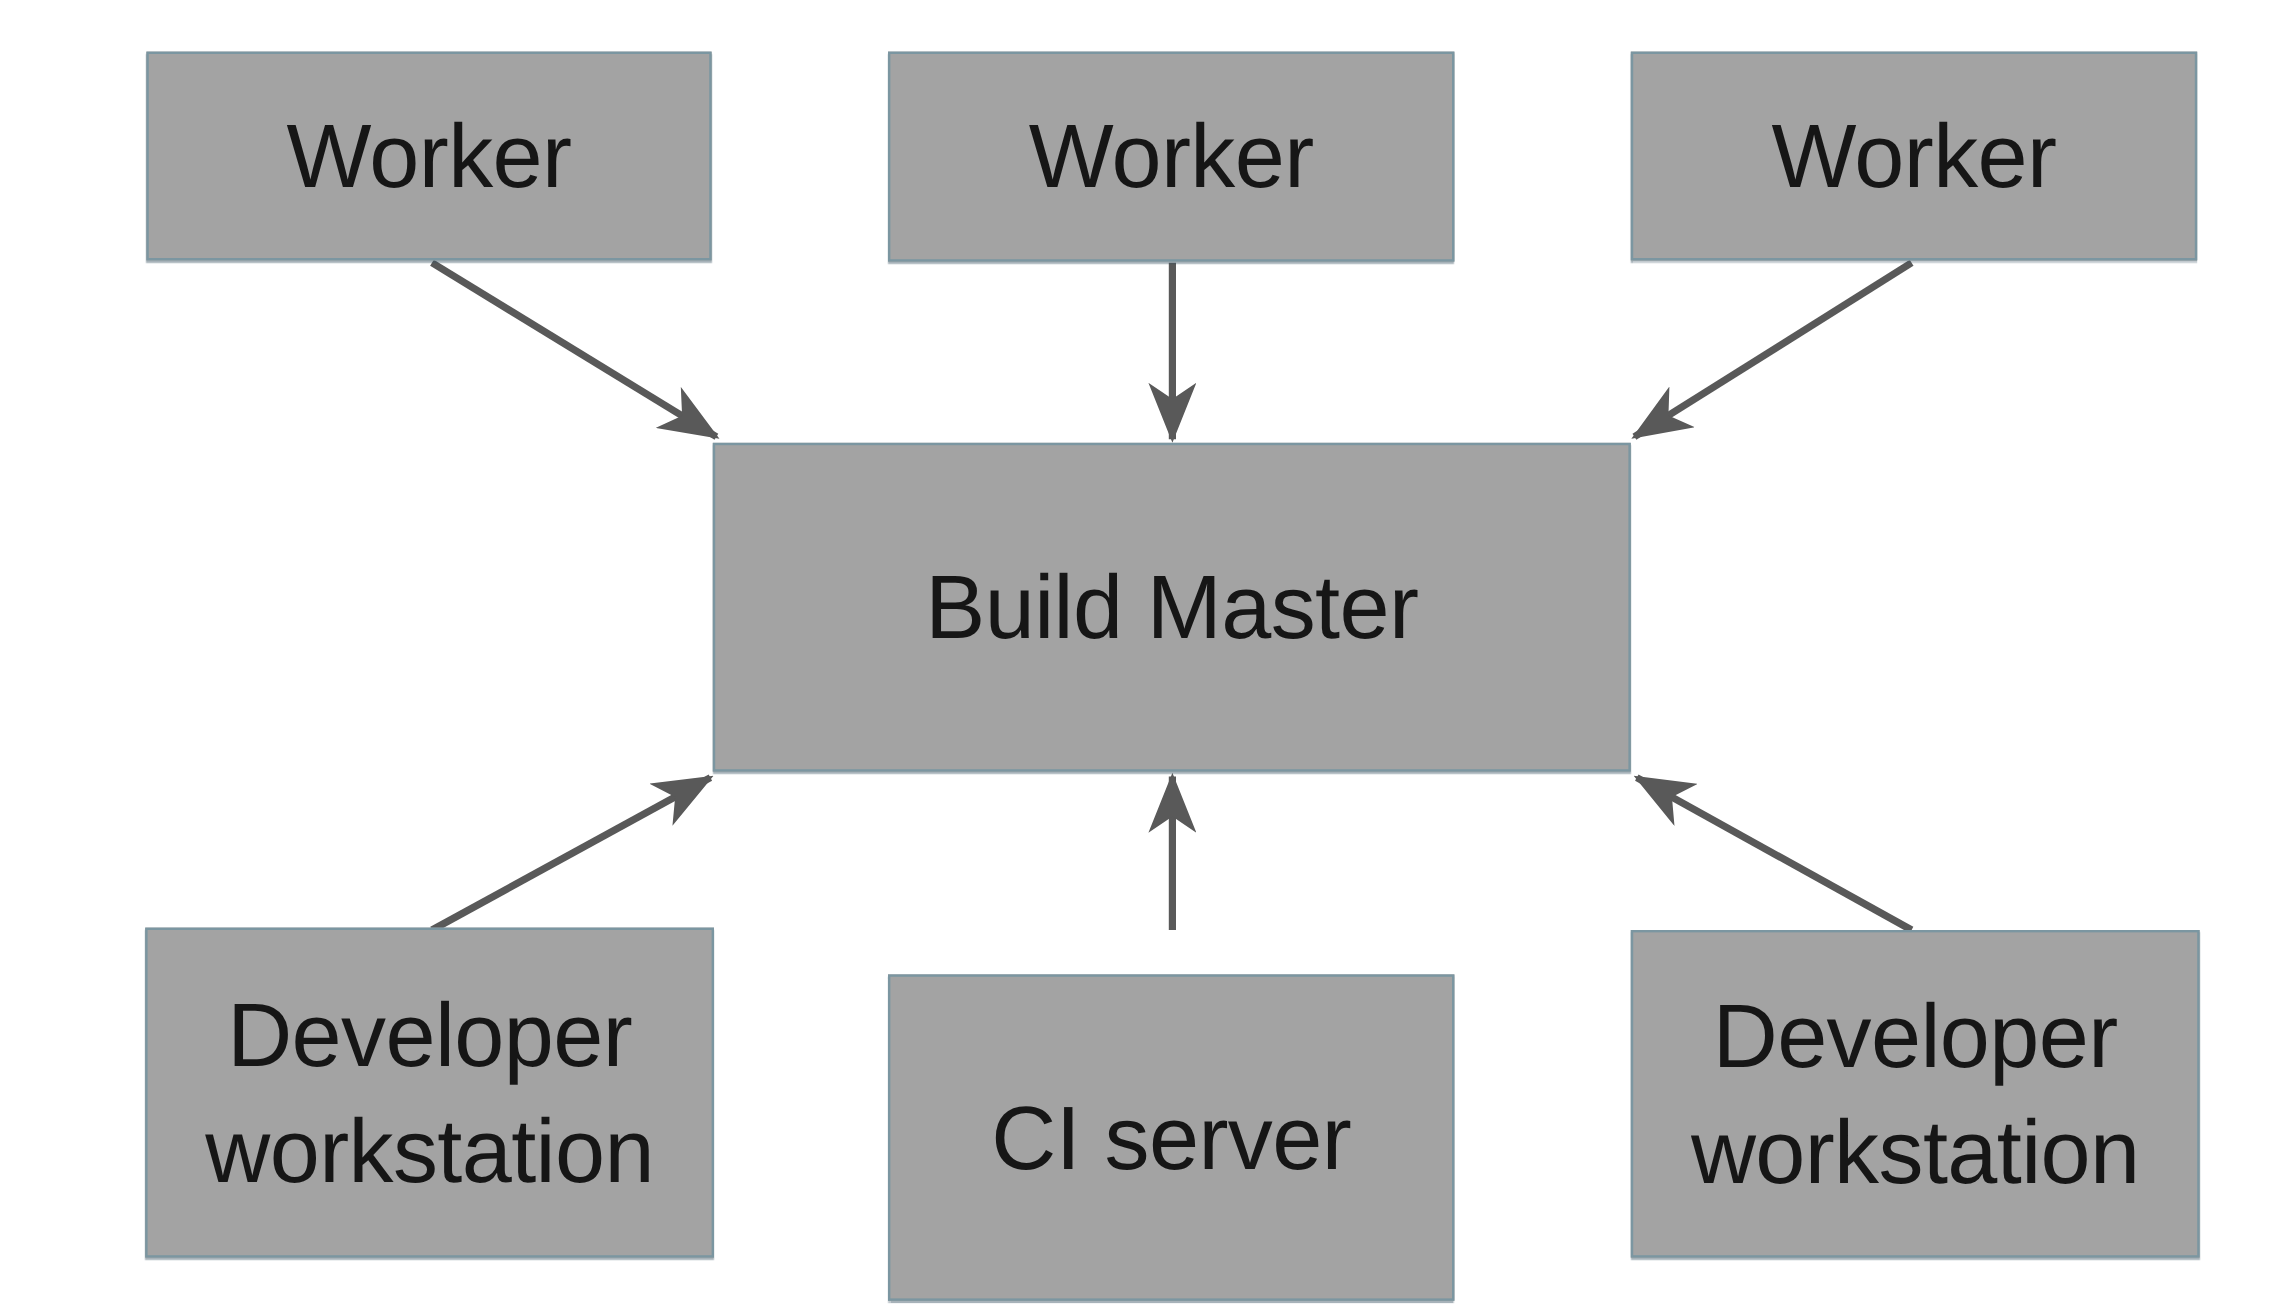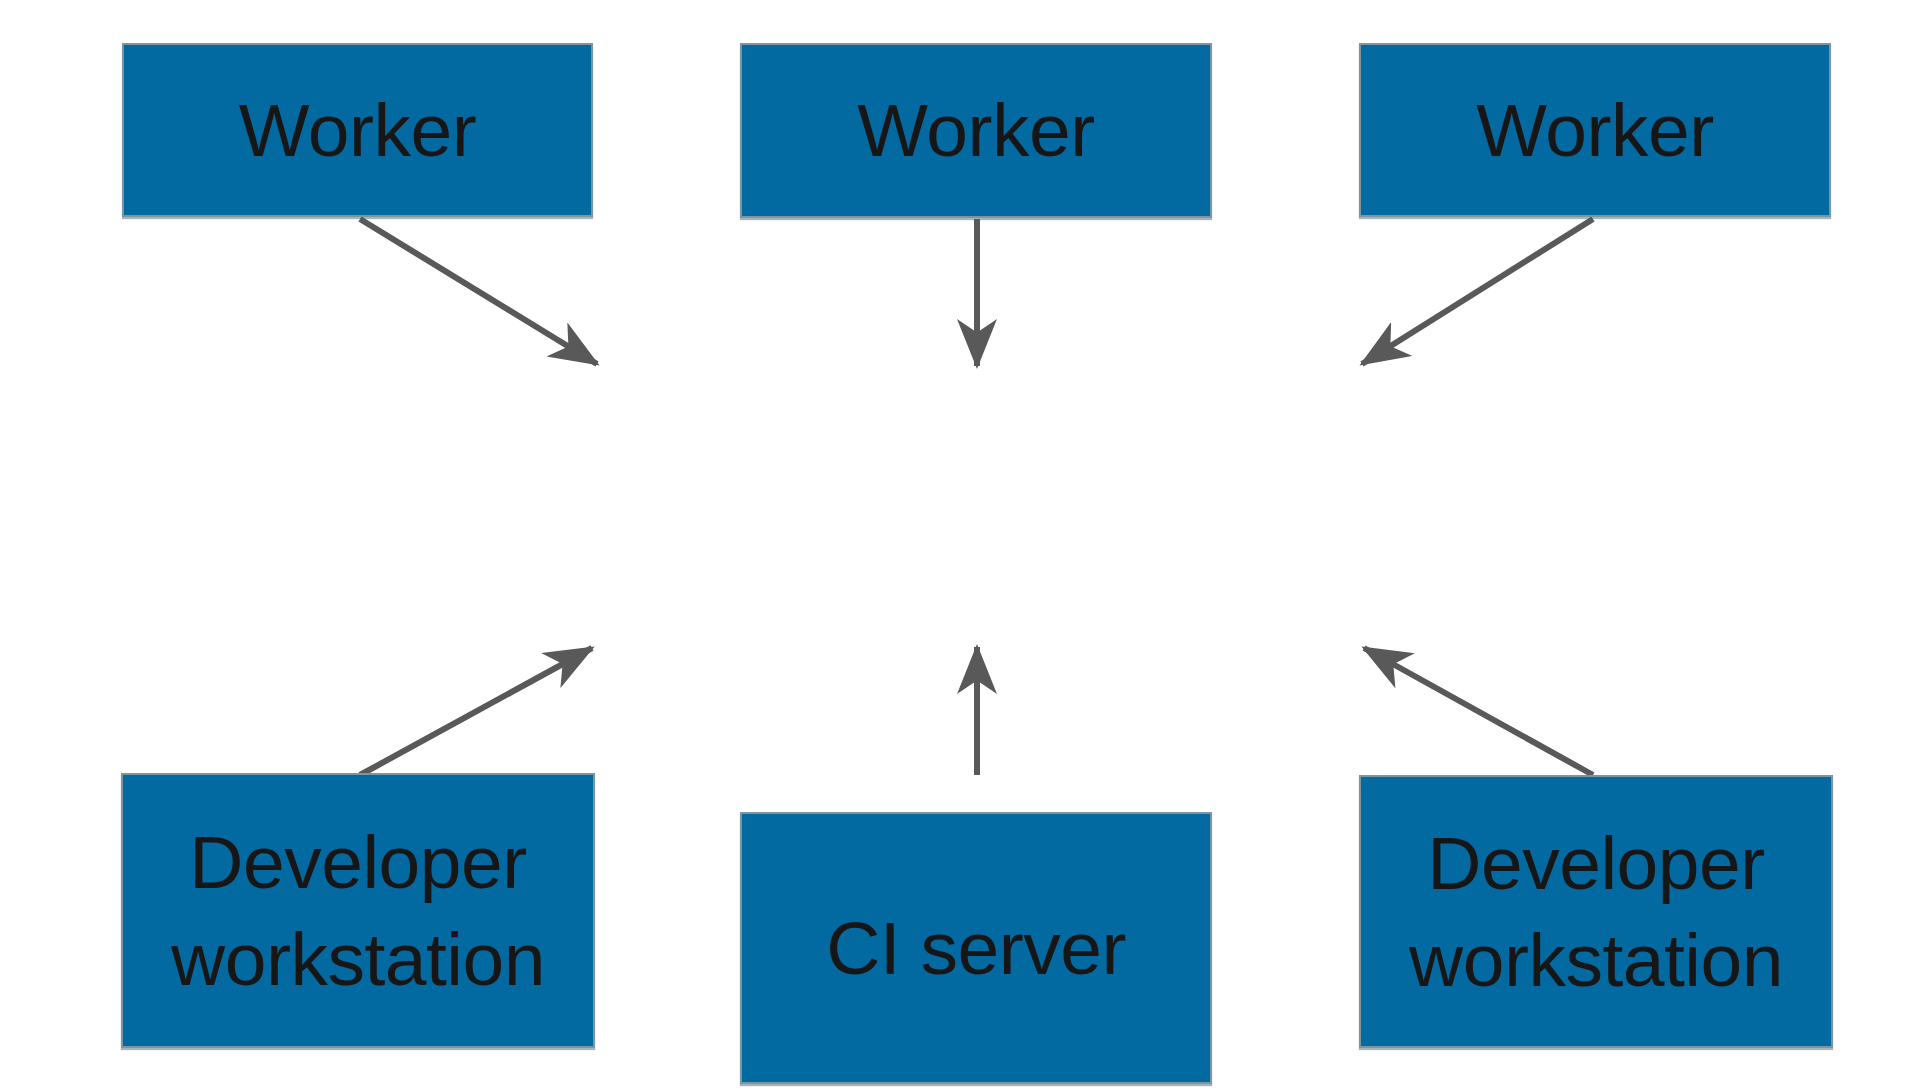--- a/index.html
+++ b/index.html
@@ -19,21 +19,21 @@
     position: absolute;
     left: 0;
     top: 0;
     width: 1910px;
     height: 1090px;
     pointer-events: none;
   }
   .node {
     position: absolute;
     box-sizing: border-box;
-    background: #0369a1;
+    background: #a3a3a3;
     border: 2px solid #7b96a1;
     box-shadow: 0 2px 1px rgba(60, 85, 100, 0.45);
     display: flex;
     align-items: center;
     justify-content: center;
     text-align: center;
     color: #161616;
     font-size: 75px;
     line-height: 97px;
     letter-spacing: -0.5px;
@@ -77,20 +77,23 @@
   </div>
 
   <div class="node" id="node-worker-2">
     <span>Worker</span>
   </div>
 
   <div class="node" id="node-worker-3">
     <span>Worker</span>
   </div>
 
+  <div class="node" id="node-build-master">
+    <span>Build Master</span>
+  </div>
 
   <div class="node" id="node-developer-workstation-left">
     <span>Developer workstation</span>
   </div>
 
   <div class="node" id="node-ci-server">
     <span>CI server</span>
   </div>
 
   <div class="node" id="node-developer-workstation-right">

